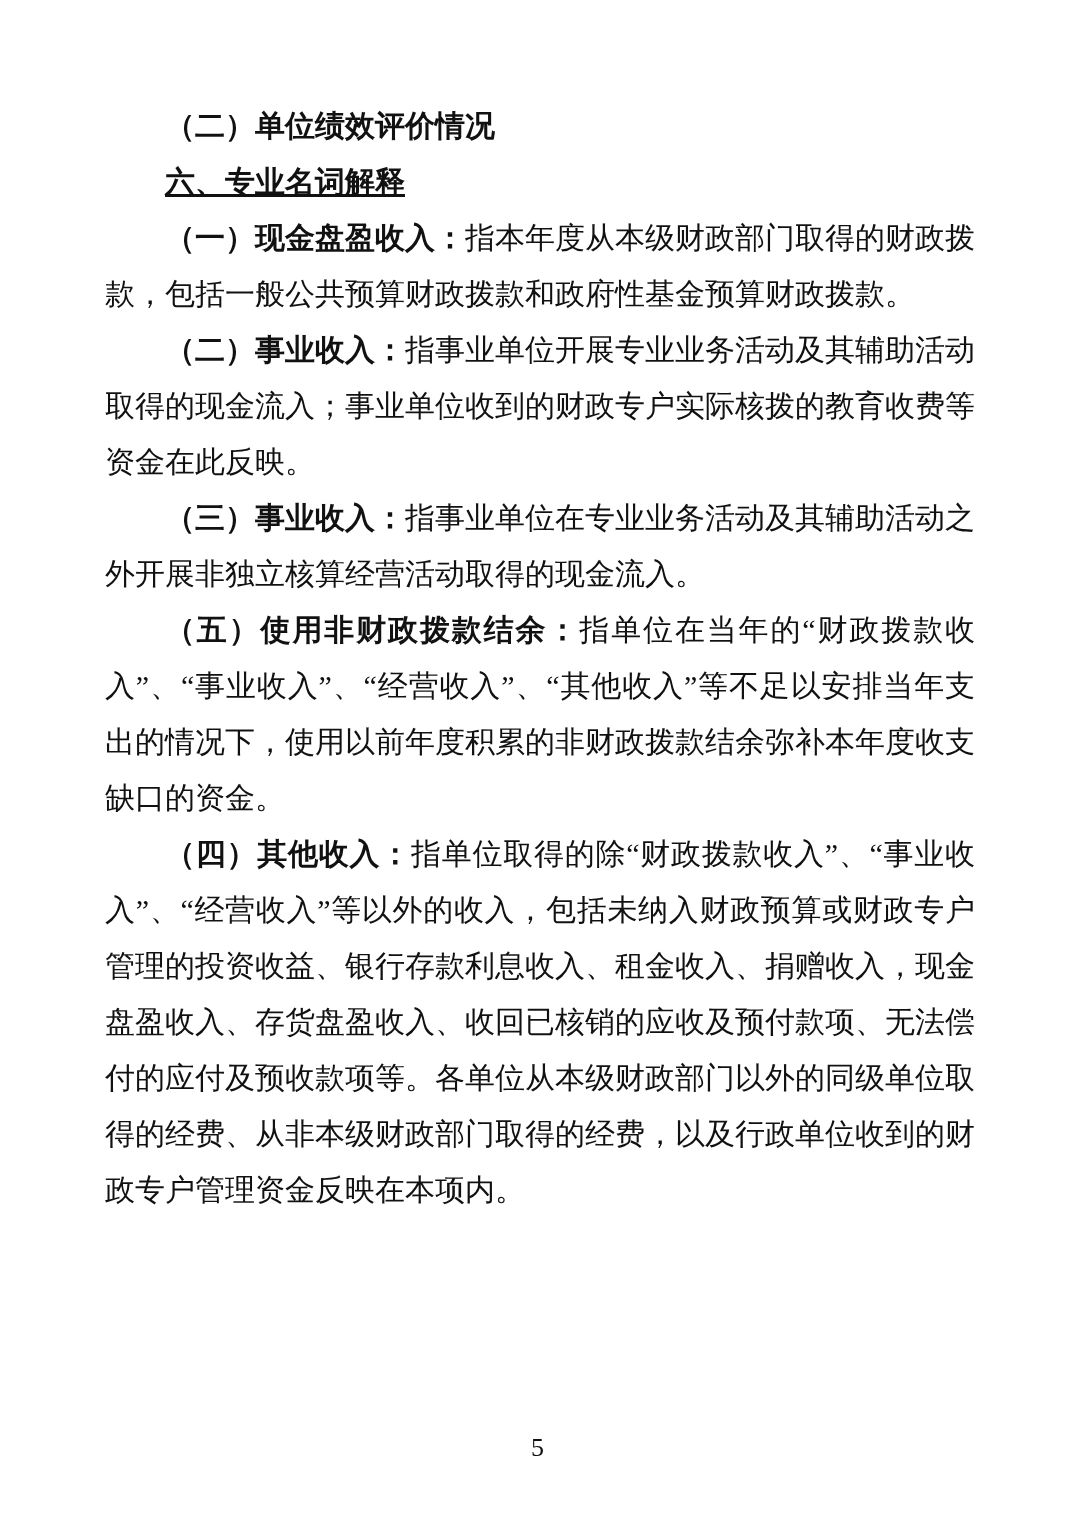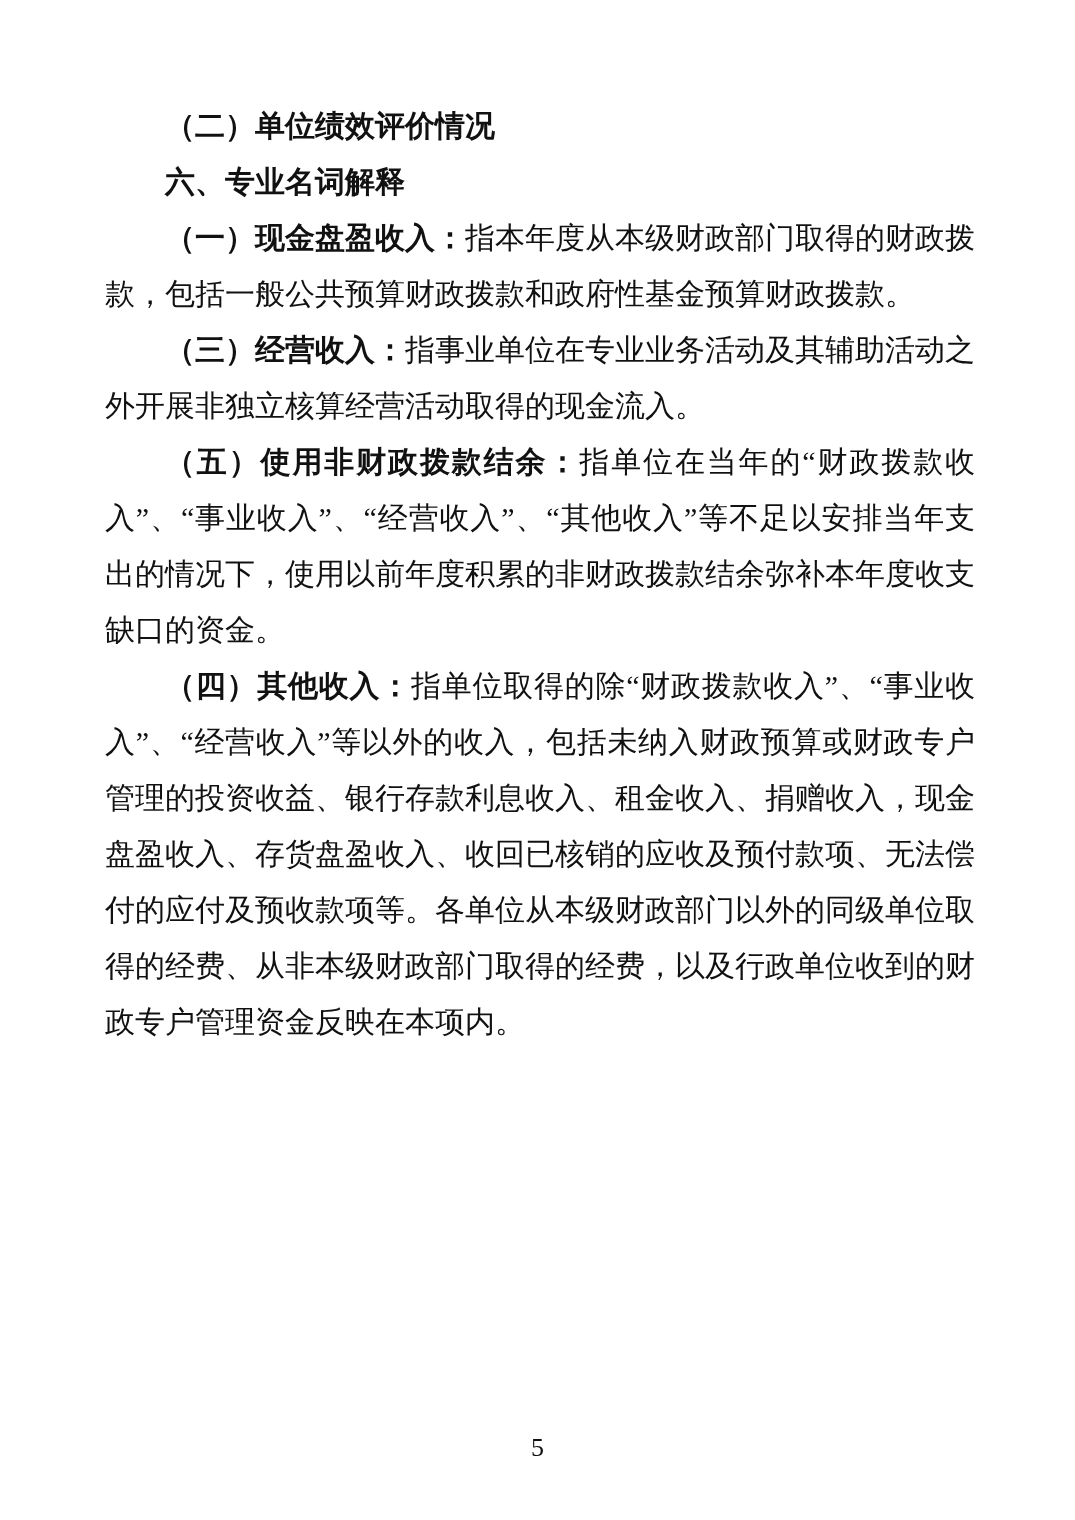--- a/index.html
+++ b/index.html
@@ -31,20 +31,21 @@
     margin: 0;
   }
   
   .h-kai {
     font-weight: bold;
   }
   
   .h-hei {
     font-family: "Liberation Sans", "DejaVu Sans", sans-serif;
     font-weight: bold;
+    text-decoration: underline;
   }
   .term-name {
     font-weight: bold;
   }
   .page-number {
     position: absolute;
     left: 0;
     right: 0;
     top: 1430px;
     text-align: center;
@@ -54,18 +55,19 @@
   }
 </style>
 </head>
 <body>
 
 <div class="page">
   <main class="content" id="doc-body">
       <p class="h-kai">（二）单位绩效评价情况</p>
       <p class="h-hei">六、专业名词解释</p>
       <p class="para term"><span class="term-name">（一）现金盘盈收入：</span><span>指本年度从本级财政部门取得的财政拨款，包括一般公共预算财政拨款和政府性基金预算财政拨款。</span></p>
-      <p class="para term"><span class="term-name">（三）经营收入：</span><span>指事业单位在专业业务活动及其辅助活动之外开展非独立核算经营活动取得的现金流入。</span></p>
+      <p class="para term"><span class="term-name">（二）事业收入：</span><span>指事业单位开展专业业务活动及其辅助活动取得的现金流入；事业单位收到的财政专户实际核拨的教育收费等资金在此反映。</span></p>
+      <p class="para term"><span class="term-name">（三）事业收入：</span><span>指事业单位在专业业务活动及其辅助活动之外开展非独立核算经营活动取得的现金流入。</span></p>
       <p class="para term"><span class="term-name">（五）使用非财政拨款结余：</span><span>指单位在当年的“财政拨款收入”、“事业收入”、“经营收入”、“其他收入”等不足以安排当年支出的情况下，使用以前年度积累的非财政拨款结余弥补本年度收支缺口的资金。</span></p>
       <p class="para term"><span class="term-name">（四）其他收入：</span><span>指单位取得的除“财政拨款收入”、“事业收入”、“经营收入”等以外的收入，包括未纳入财政预算或财政专户管理的投资收益、银行存款利息收入、租金收入、捐赠收入，现金盘盈收入、存货盘盈收入、收回已核销的应收及预付款项、无法偿付的应付及预收款项等。各单位从本级财政部门以外的同级单位取得的经费、从非本级财政部门取得的经费，以及行政单位收到的财政专户管理资金反映在本项内。</span></p>
     </main>
   <footer class="page-number">5</footer>
 </div>
 
 </body></html>

